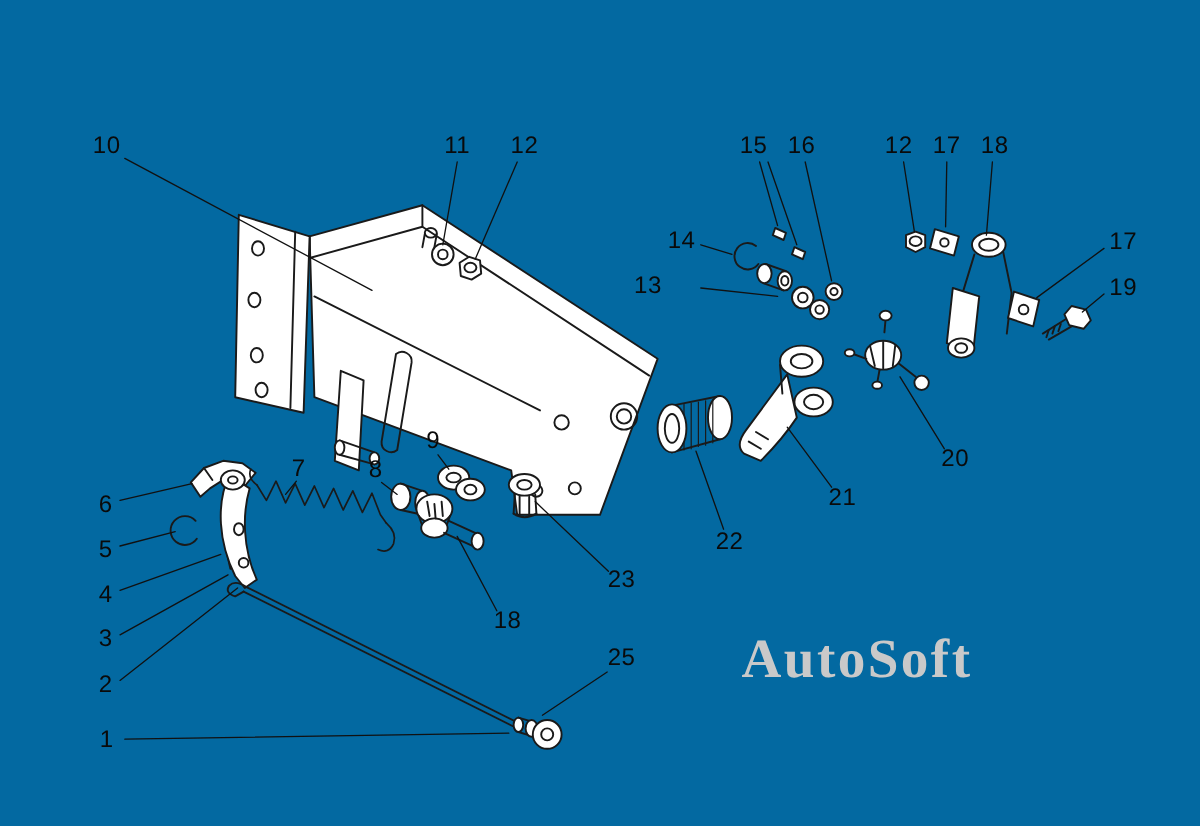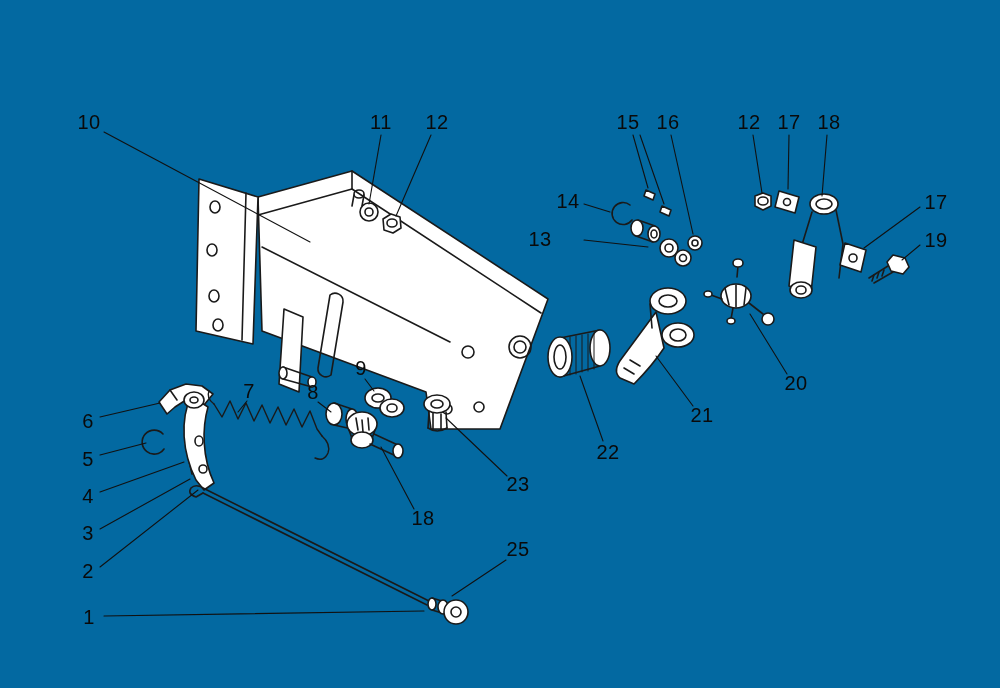--- a/index.html
+++ b/index.html
@@ -261,14 +261,15 @@
       <div class="callout" style="left: 361px; top: 368px;">9</div>
       <div class="callout" style="left: 608px; top: 452px;">22</div>
       <div class="callout" style="left: 702px; top: 415px;">21</div>
       <div class="callout" style="left: 518px; top: 484px;">23</div>
       <div class="callout" style="left: 423px; top: 518px;">18</div>
       <div class="callout" style="left: 796px; top: 383px;">20</div>
       <div class="callout" style="left: 518px; top: 537px; margin-top: 12px;">25</div>
       <div class="callout" style="left: 89px; top: 617px;">1</div>
     </div>
 
+  <div class="watermark">AutoSoft</div>
 
 </div>
 
 </body></html>

